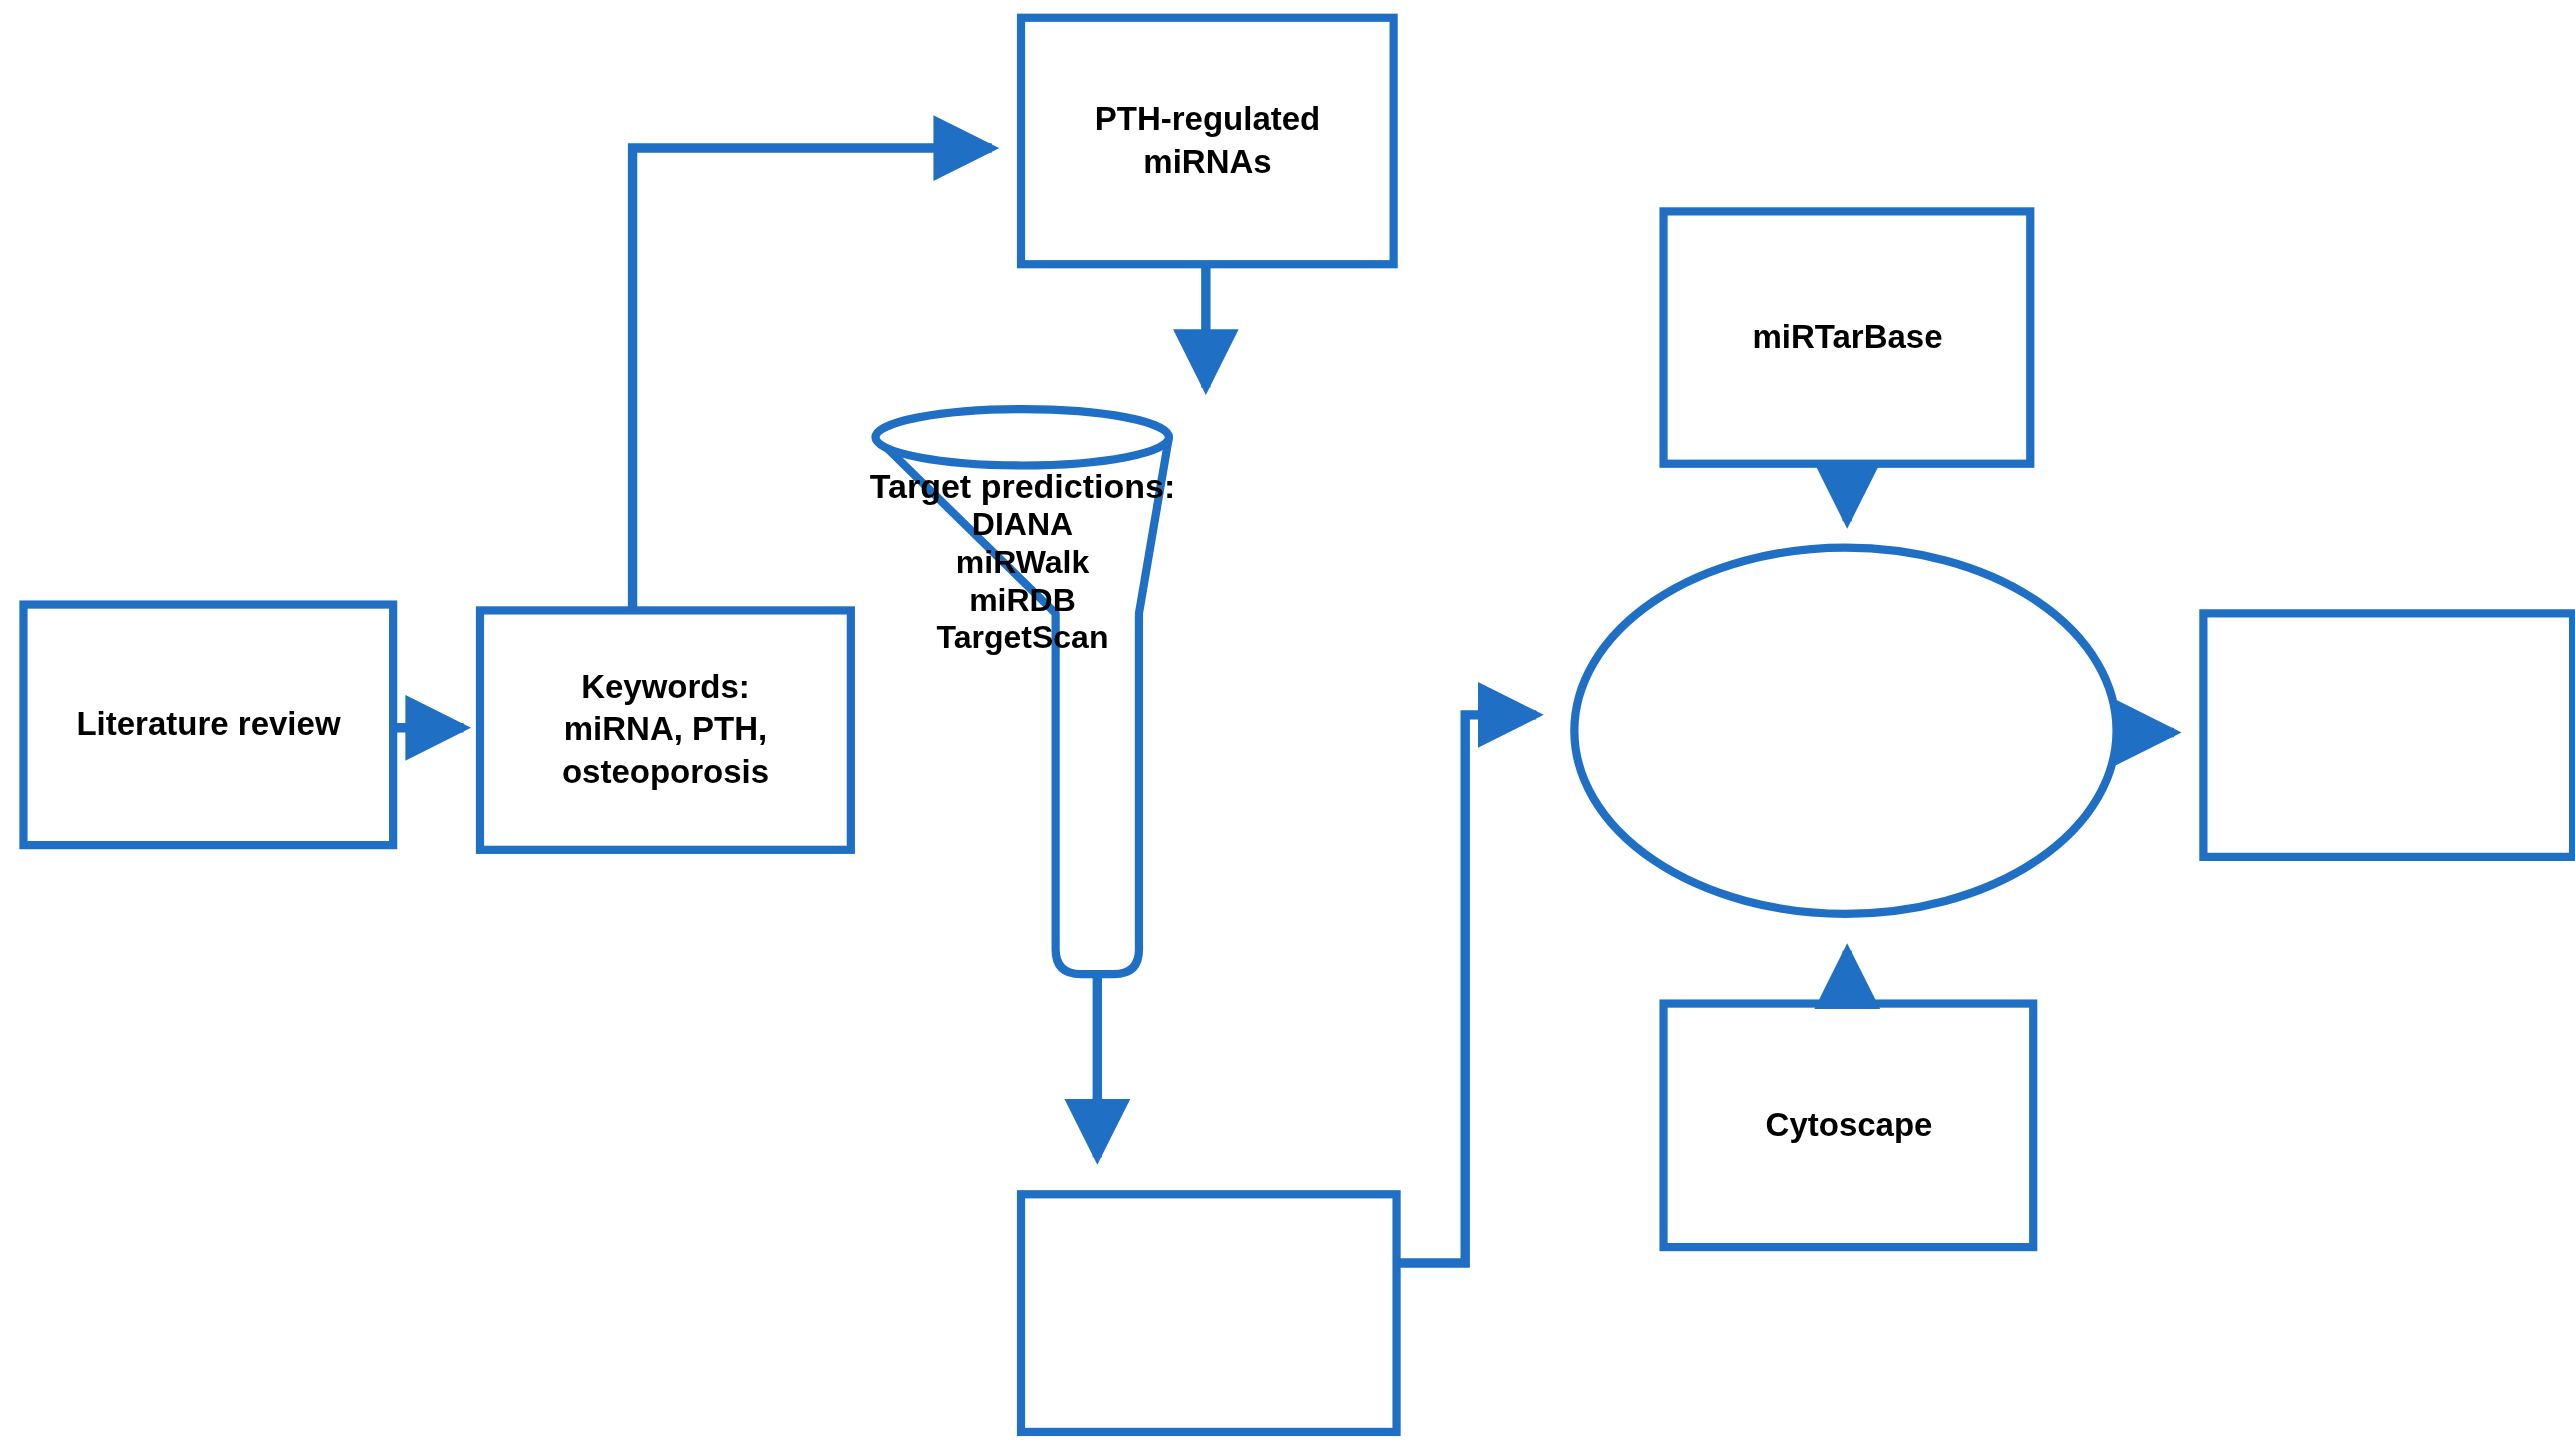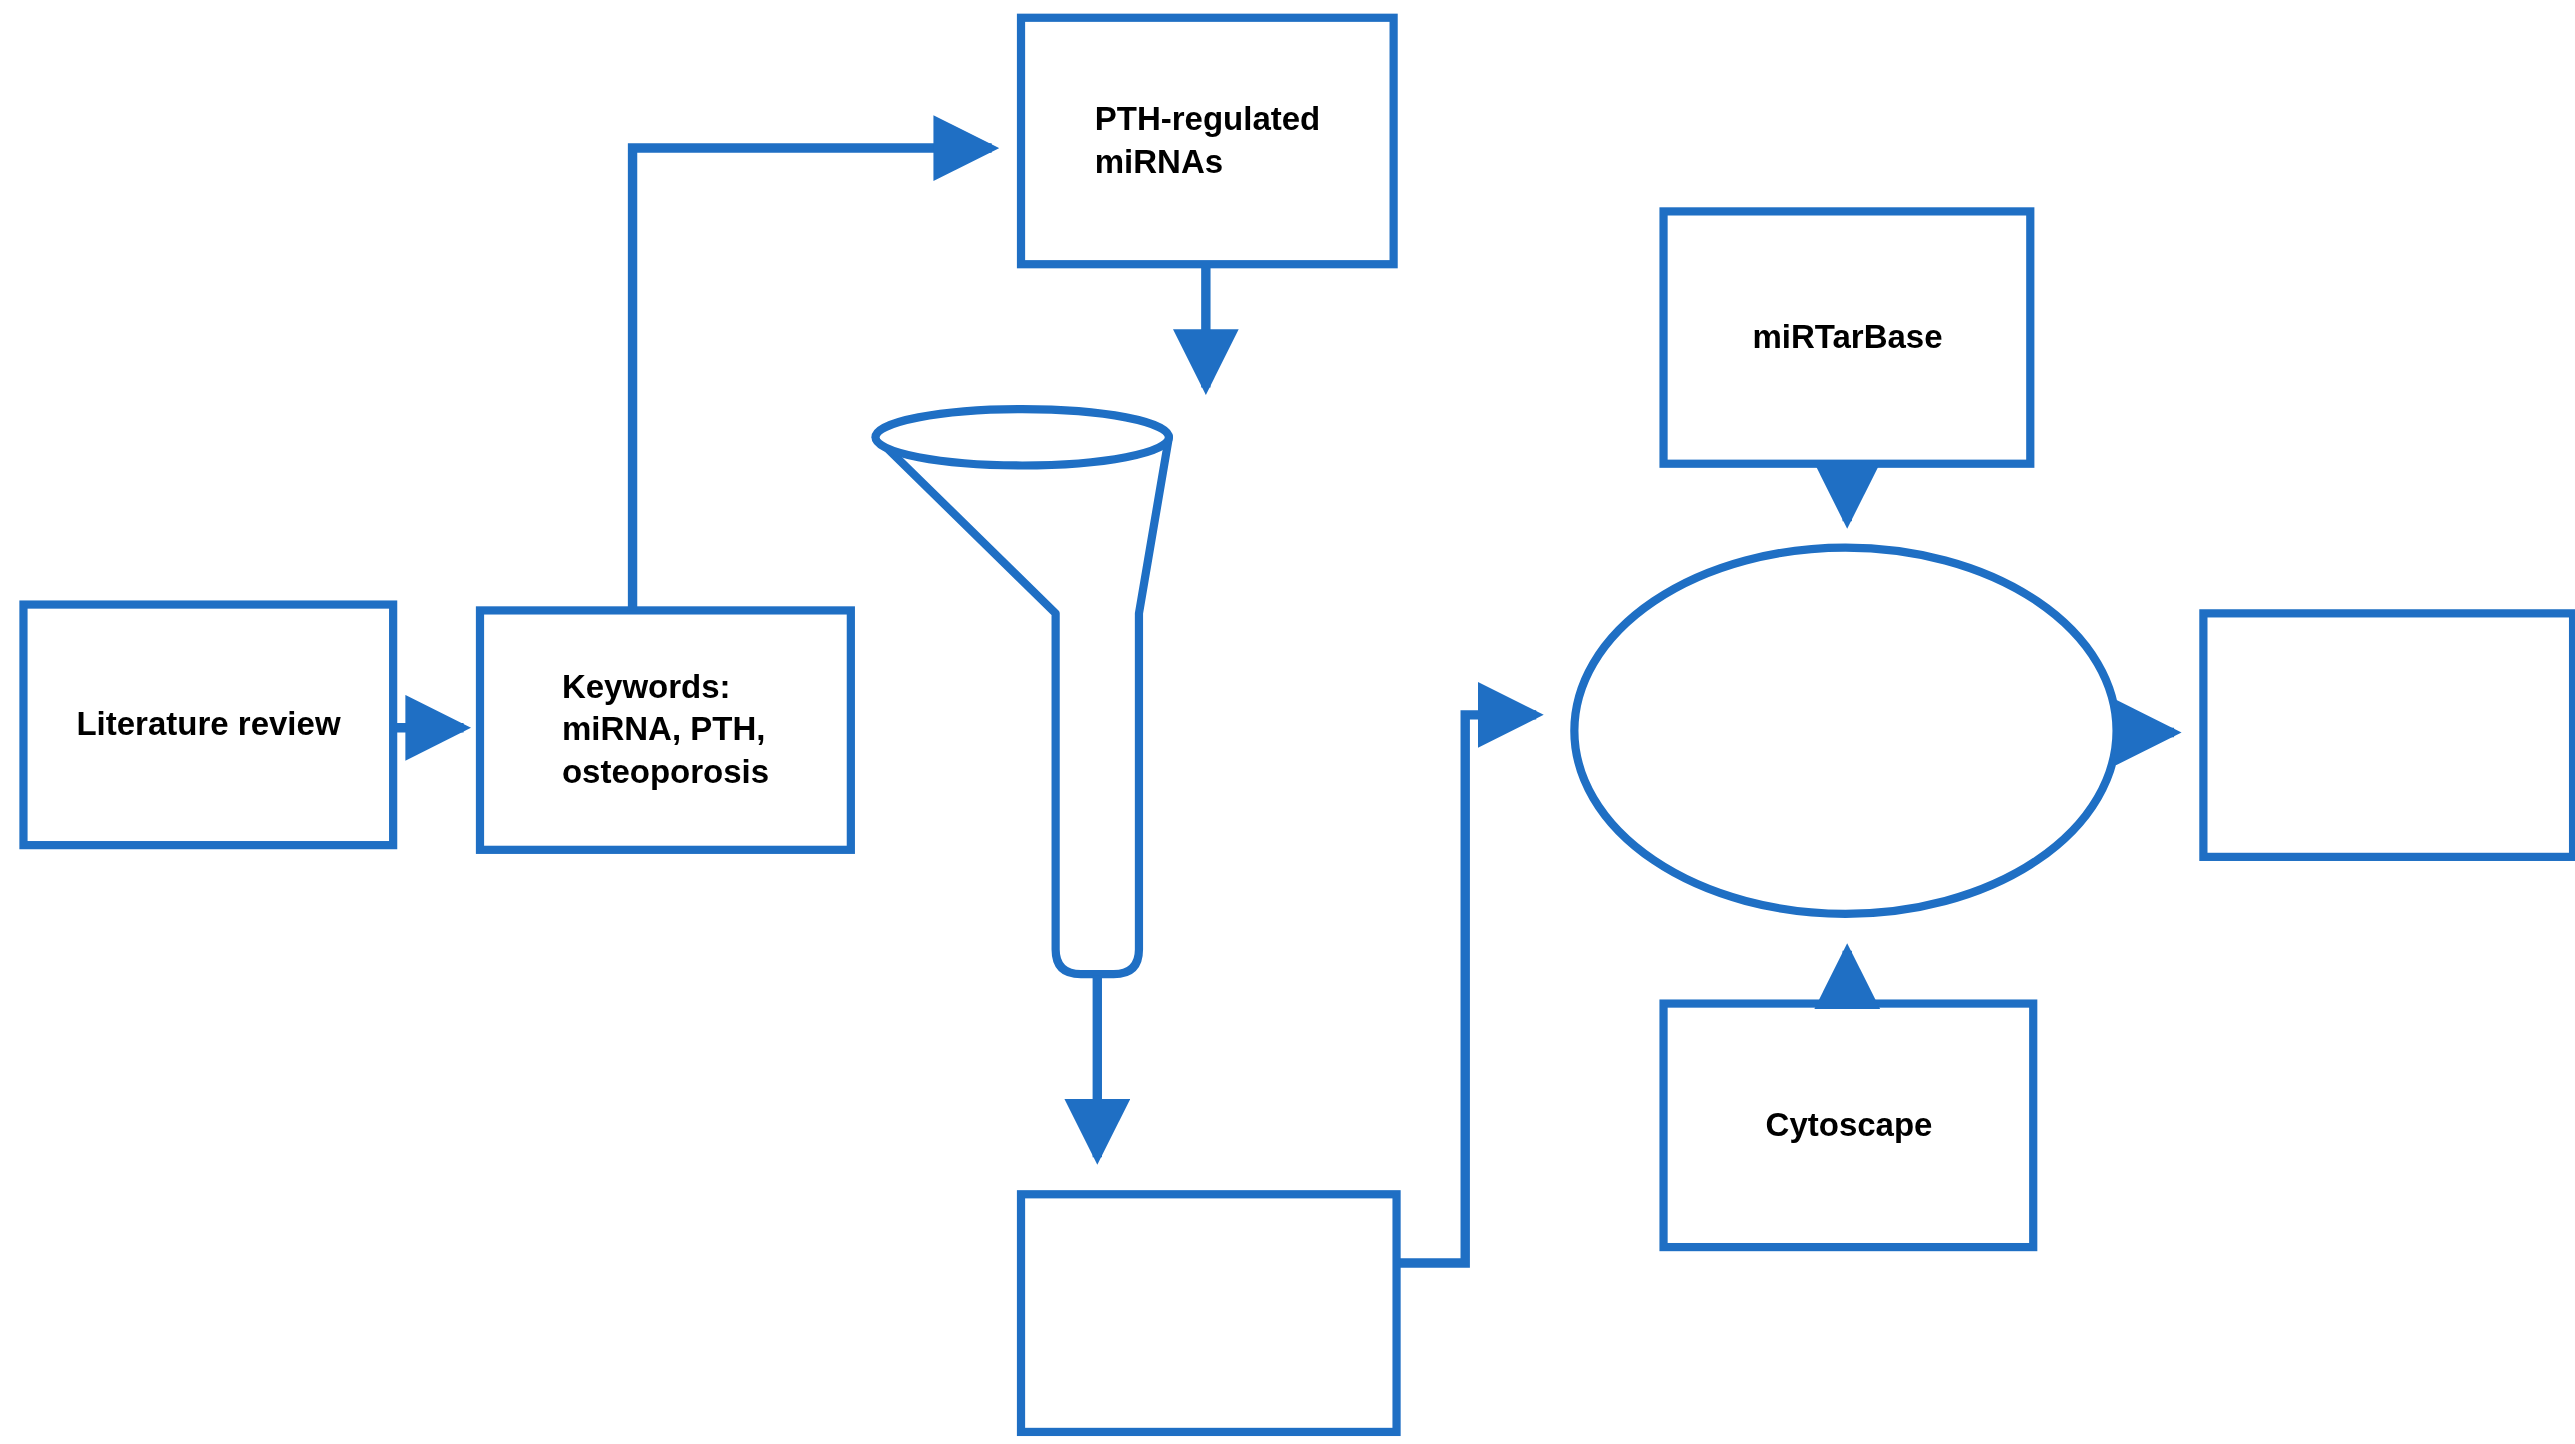--- a/index.html
+++ b/index.html
@@ -20,20 +20,21 @@
     left: 0;
     top: 0;
     width: 2576px;
     height: 1445px;
   }
   .node-label {
     position: absolute;
     display: flex;
     align-items: center;
     justify-content: center;
+    text-align: center;
     color: #000000;
     font-family: "Liberation Sans", sans-serif;
     font-weight: 700;
     line-height: 1.28;
     white-space: pre-line;
     pointer-events: none;
   }
   .lbl-lit      { left: 23.5px;   top: 604px; width: 370px; height: 241px; font-size: 33px; }
   .lbl-key      { left: 480px;  top: 610px; width: 371px; height: 239px; font-size: 33px; }
   .lbl-pth      { left: 1021px; top: 17.6px;   width: 373px; height: 246px; font-size: 33px; }
@@ -121,15 +122,22 @@
   <div class="node-label lbl-pth">PTH-regulated
 miRNAs</div>
 
 
   <div class="node-label lbl-mirtar">miRTarBase</div>
 
 
   <div class="node-label lbl-cyto">Cytoscape</div>
 
 
+  <div class="funnel-text">
+    <div class="funnel-title">Target predictions:</div>
+    <div class="funnel-item">DIANA</div>
+    <div class="funnel-item">miRWalk</div>
+    <div class="funnel-item">miRDB</div>
+    <div class="funnel-item">TargetScan</div>
+  </div>
 
 </div>
 
 
 </body></html>

